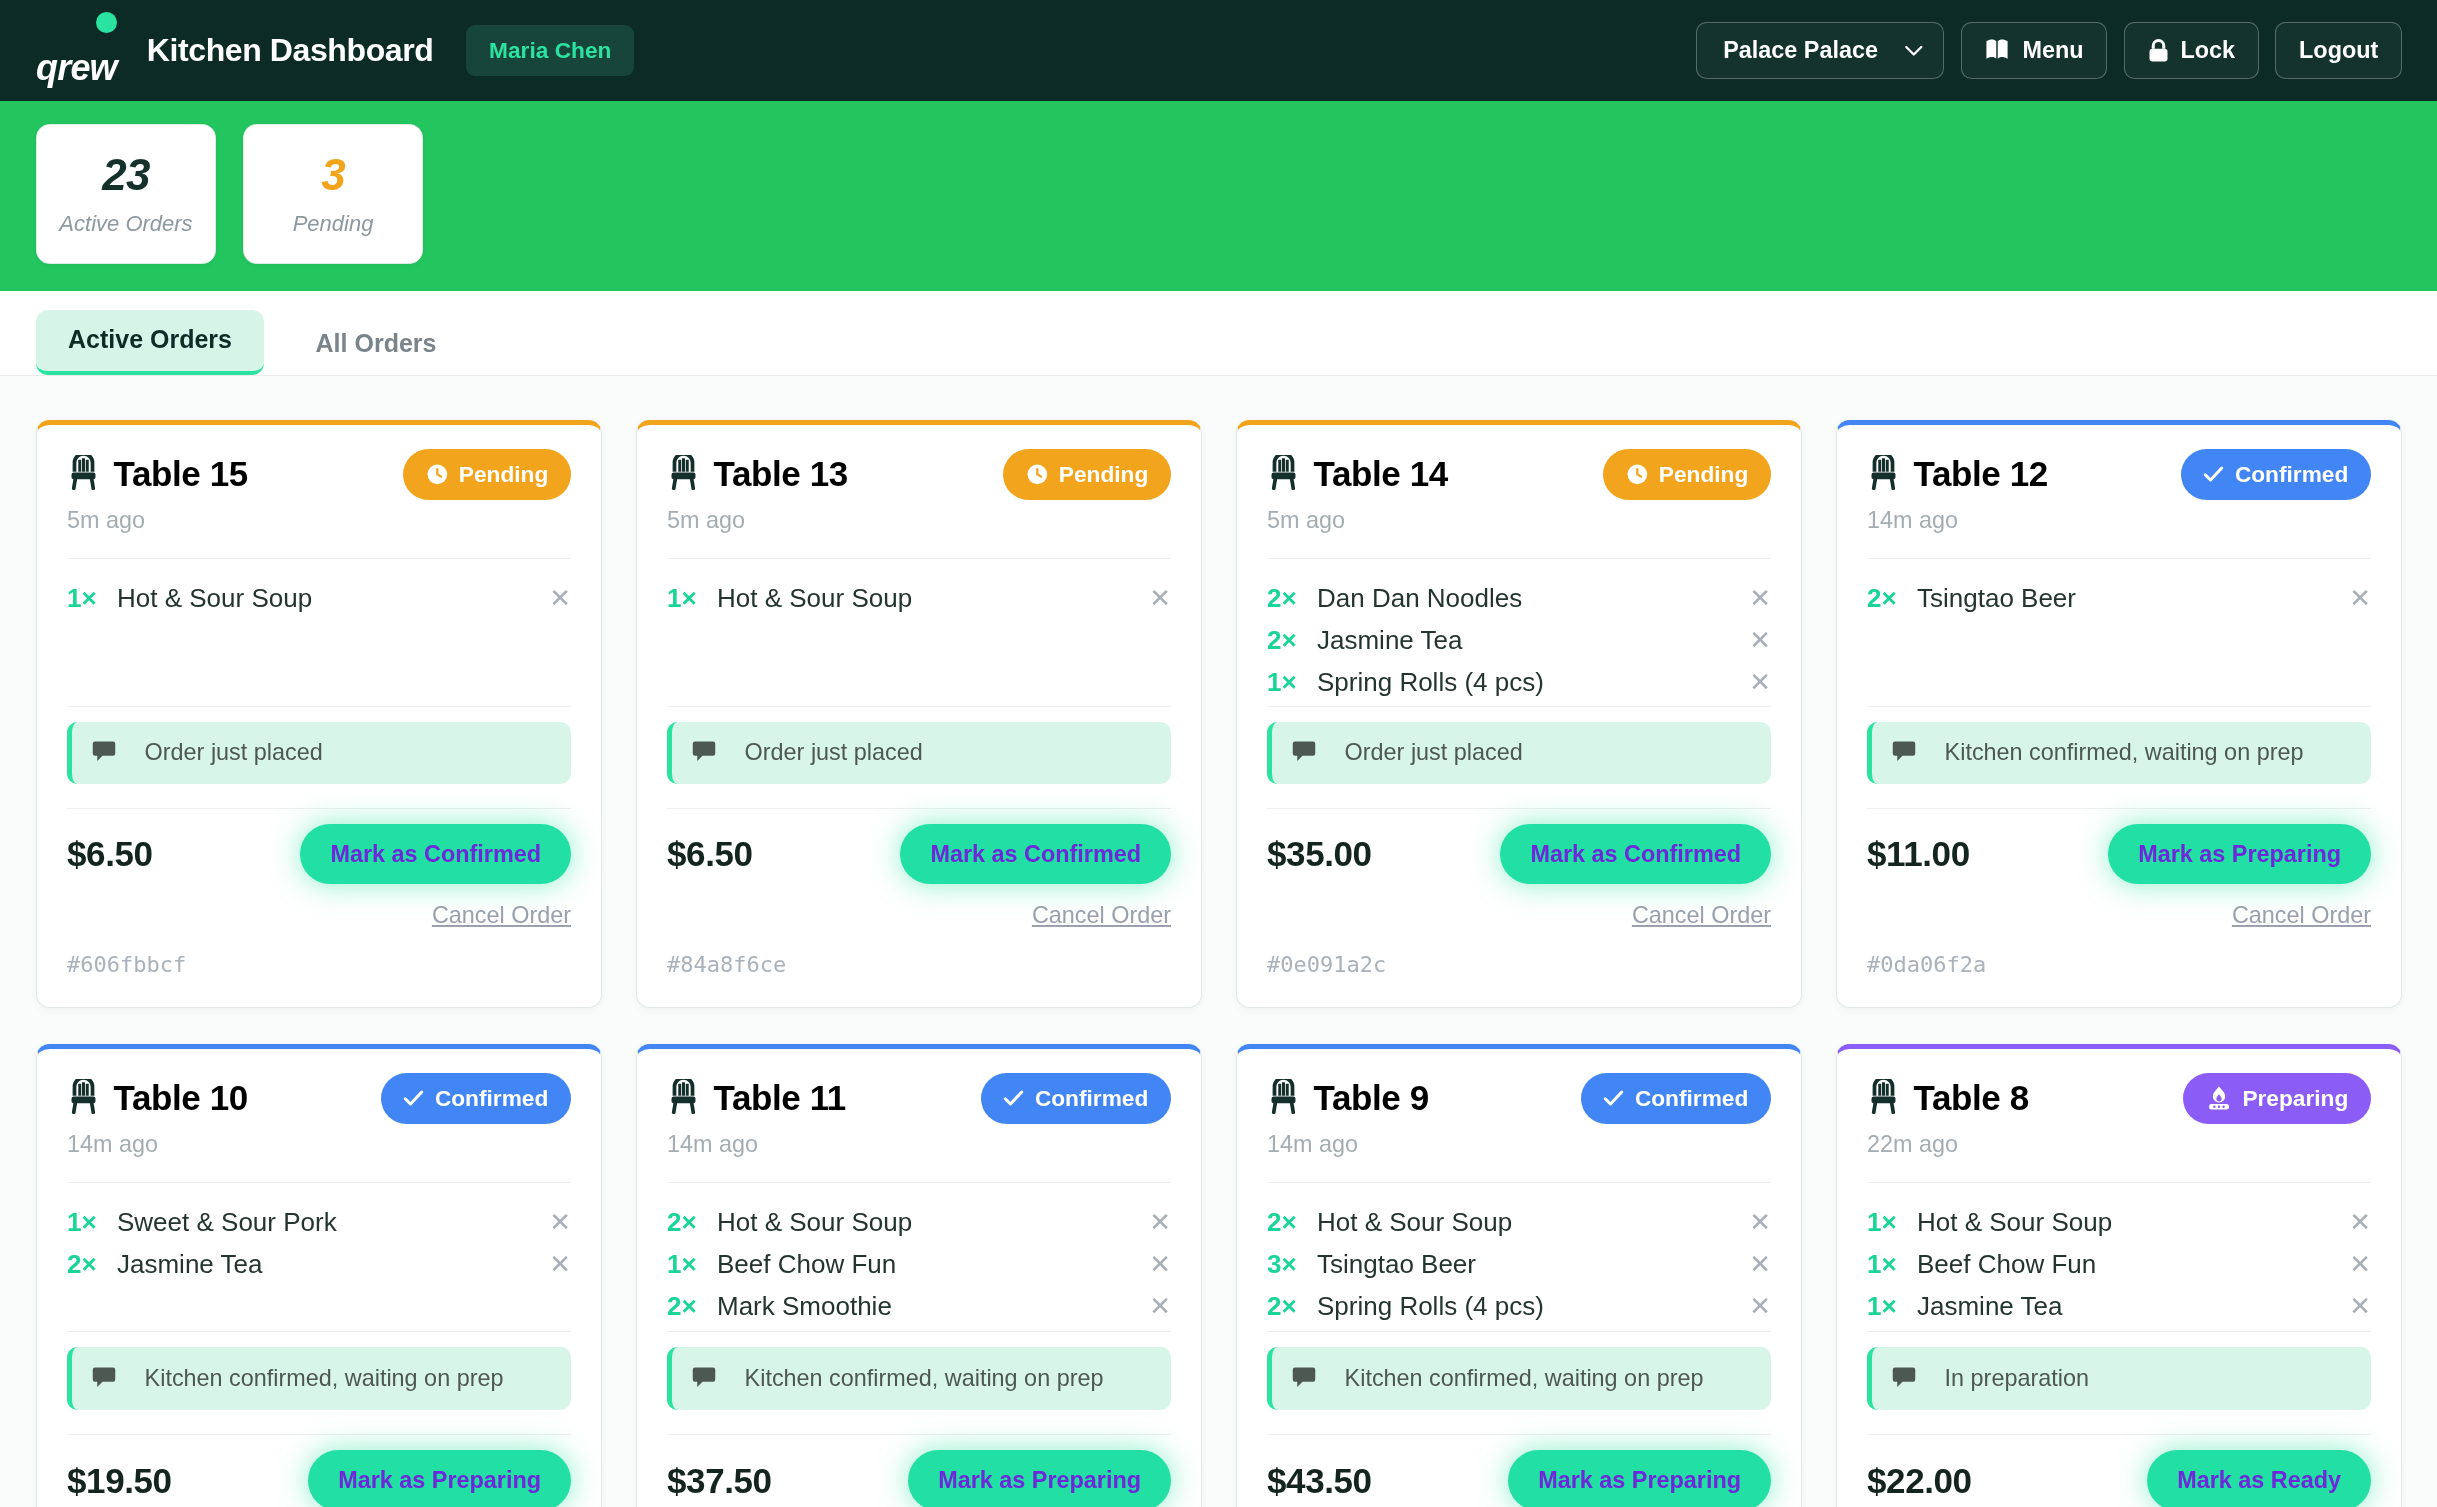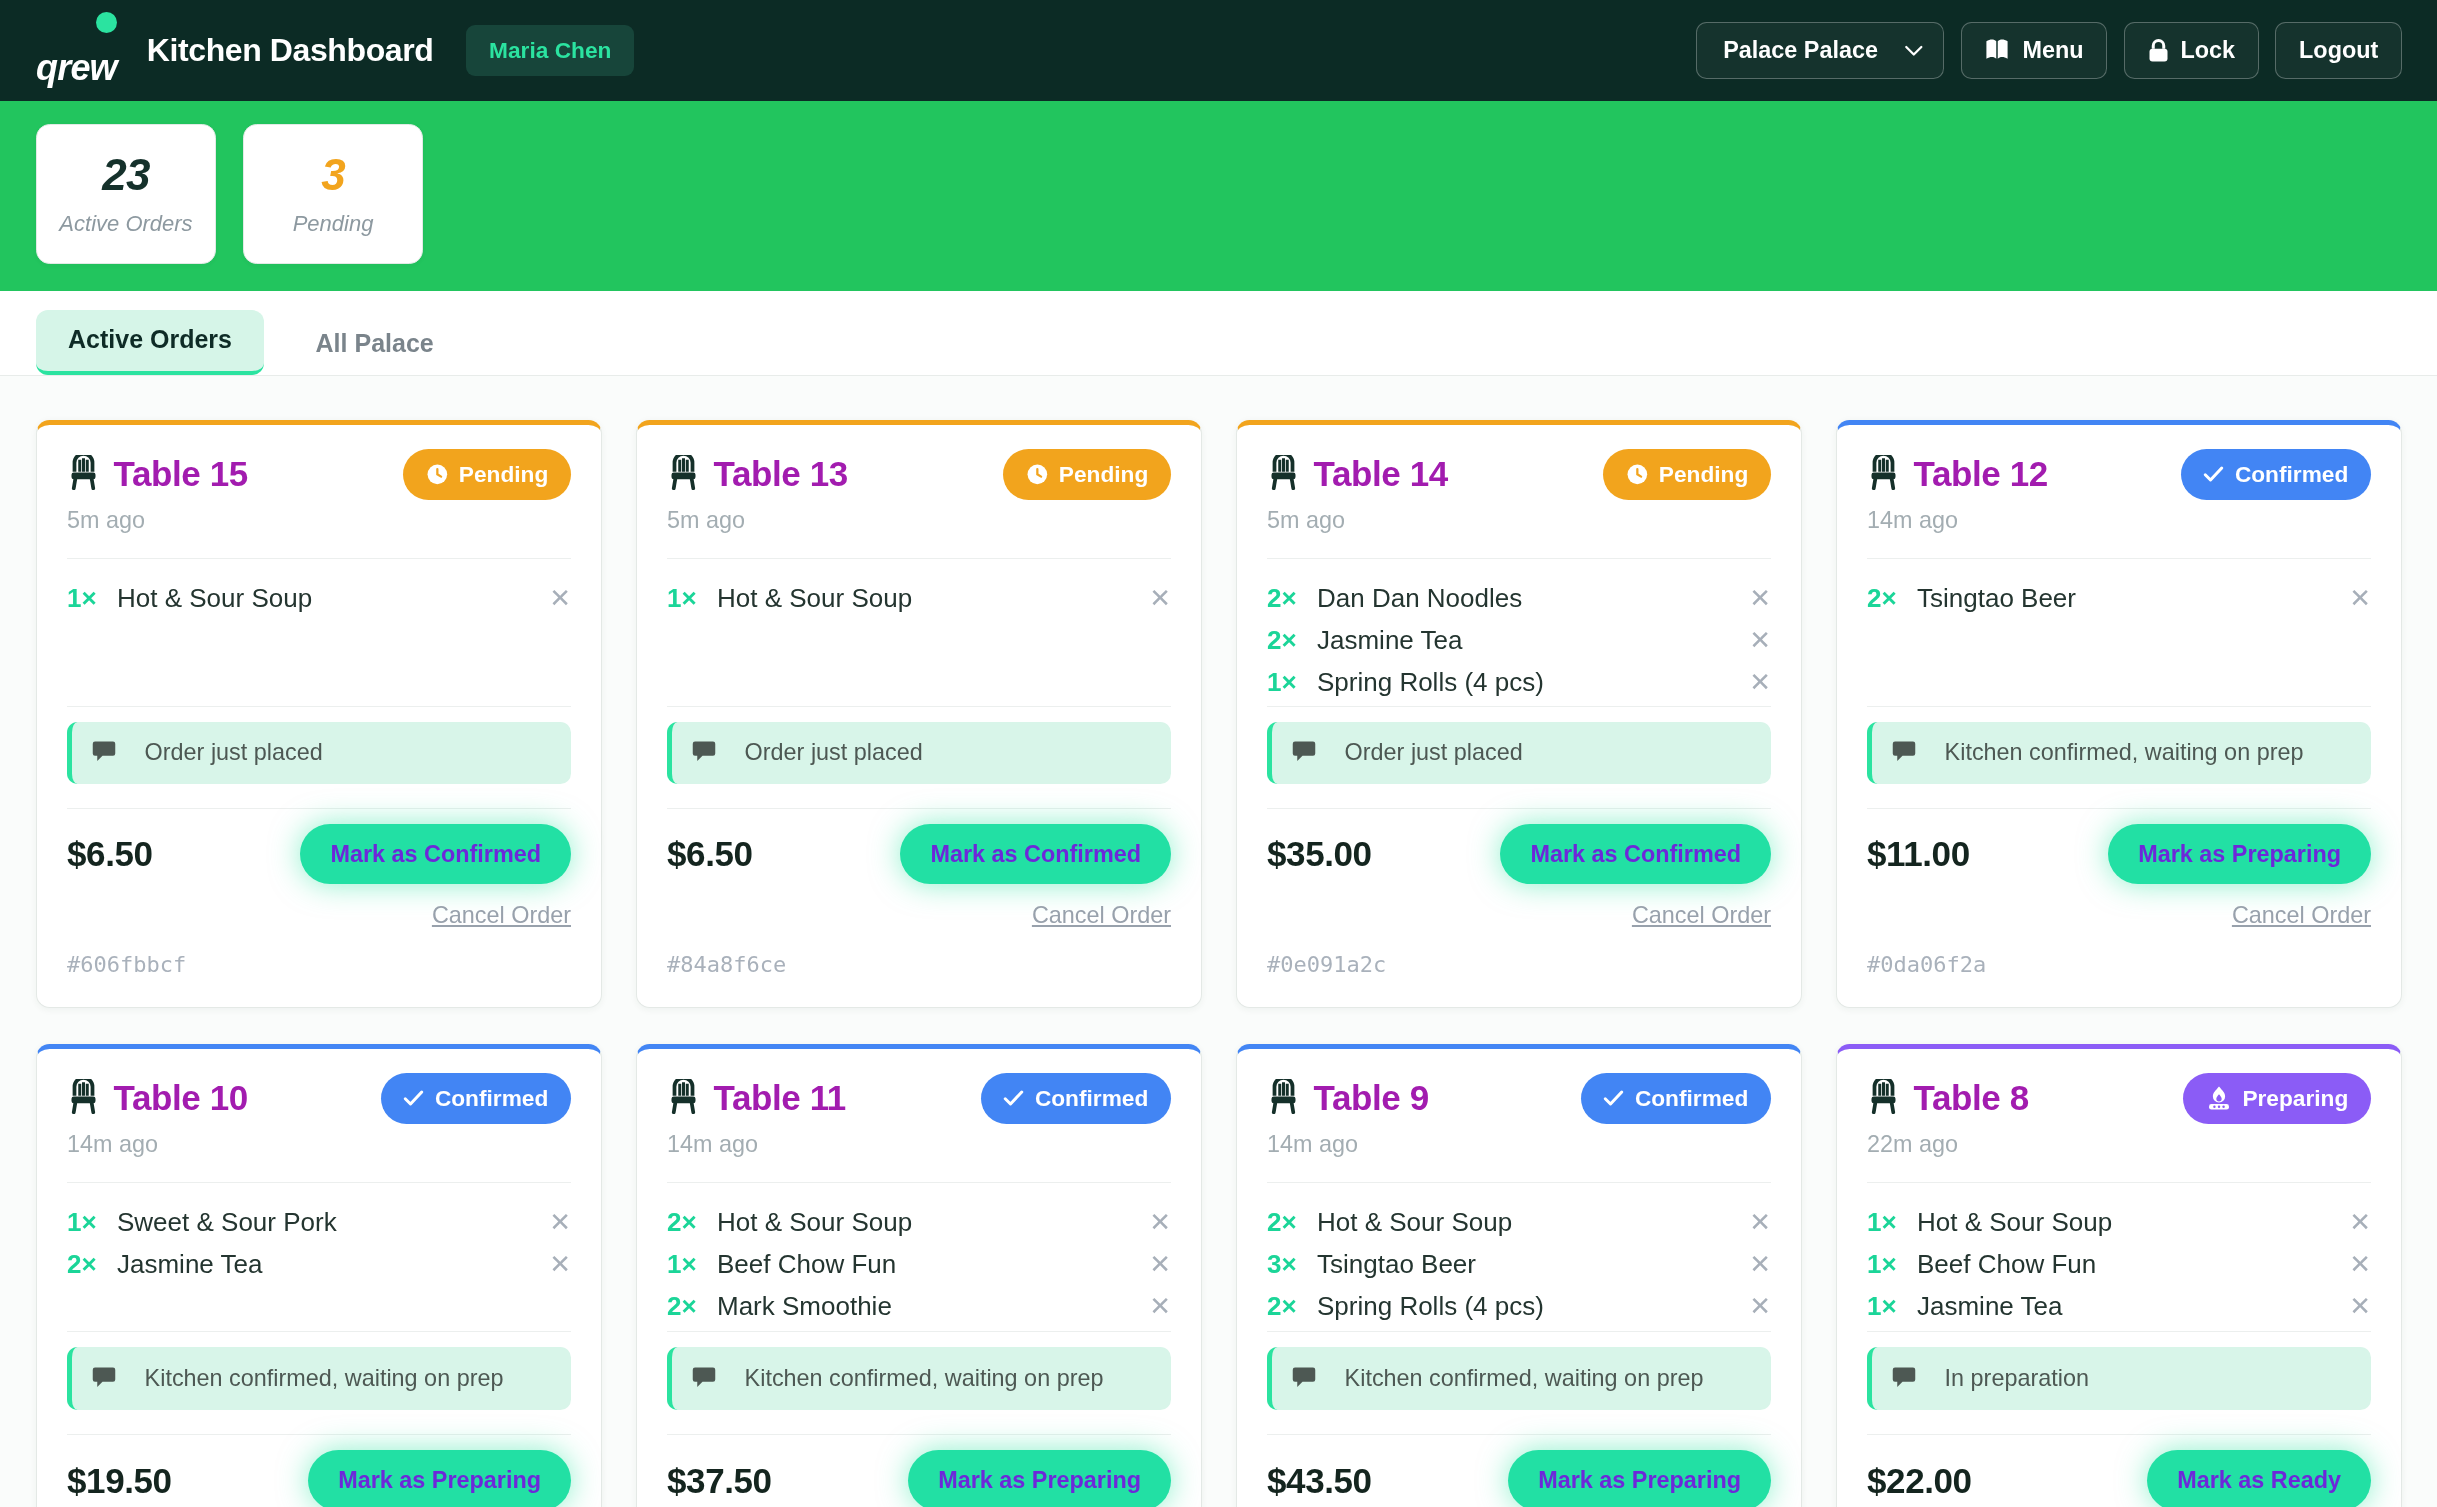--- a/index.html
+++ b/index.html
@@ -50,21 +50,21 @@
   .orders{ padding:44px 36px 0; display:grid; grid-template-columns:repeat(4,1fr); column-gap:34px; row-gap:36px; }
   .card{
     background:#fff; border:1.5px solid #E4E9E6; border-top:5.3px solid #ccc; border-radius:13.6px;
     padding:24px 30px 30px; height:588px; display:flex; flex-direction:column;
     box-shadow:0 1.5px 7.6px rgba(20,50,40,0.05);
   }
   .card.pending{ border-top-color:#F2A41D; }
   .card.confirmed{ border-top-color:#4285F4; }
   .card.preparing{ border-top-color:#8B5CF6; }
   .card-head{ display:flex; align-items:center; }
-  .table-name{ font-size:35px; font-weight:800; letter-spacing:-0.4px; color:#a21caf; margin-left:13.6px; }
+  .table-name{ font-size:35px; font-weight:800; letter-spacing:-0.4px; color:#000000; margin-left:13.6px; }
   .badge{
     margin-left:auto; display:flex; align-items:center; gap:10.6px;
     color:#fff; font-size:22.7px; font-weight:800; padding:12px 22.7px; border-radius:754px;
   }
   .card.pending  .badge{ background:#F2A41D; }
   .card.confirmed .badge{ background:#4285F4; }
   .card.preparing .badge{ background:#8B5CF6; }
   .badge .bicon{ display:none; line-height:0; }
   .card.pending  .icon-clock{ display:block; }
   .card.confirmed .icon-check{ display:block; }
@@ -145,21 +145,21 @@
 
   <div class="stat-card">
     <div class="stat-value" style="color: rgb(242, 164, 29);">3</div>
     <div class="stat-label">Pending</div>
   </div>
 </div>
 
 <div class="tabs-band" id="tabs-band">
   <div class="tab active">Active Orders</div>
 
-  <div class="tab">All Palace</div>
+  <div class="tab">All Orders</div>
 </div>
 
 <div class="orders" id="orders-grid">
   <div class="card pending">
     <div class="card-head">
       <span>
         <svg width="33" height="35" viewBox="0 0 44 46">
           <path d="M10 22 V10 a12 12 0 0 1 24 0 V22" fill="none" stroke="#15302A" stroke-width="5"></path>
           <path d="M17 6 V22 M22 4 V22 M27 6 V22" fill="none" stroke="#15302A" stroke-width="4"></path>
           <rect x="6" y="23" width="32" height="9" rx="3" fill="#15302A"></rect>

